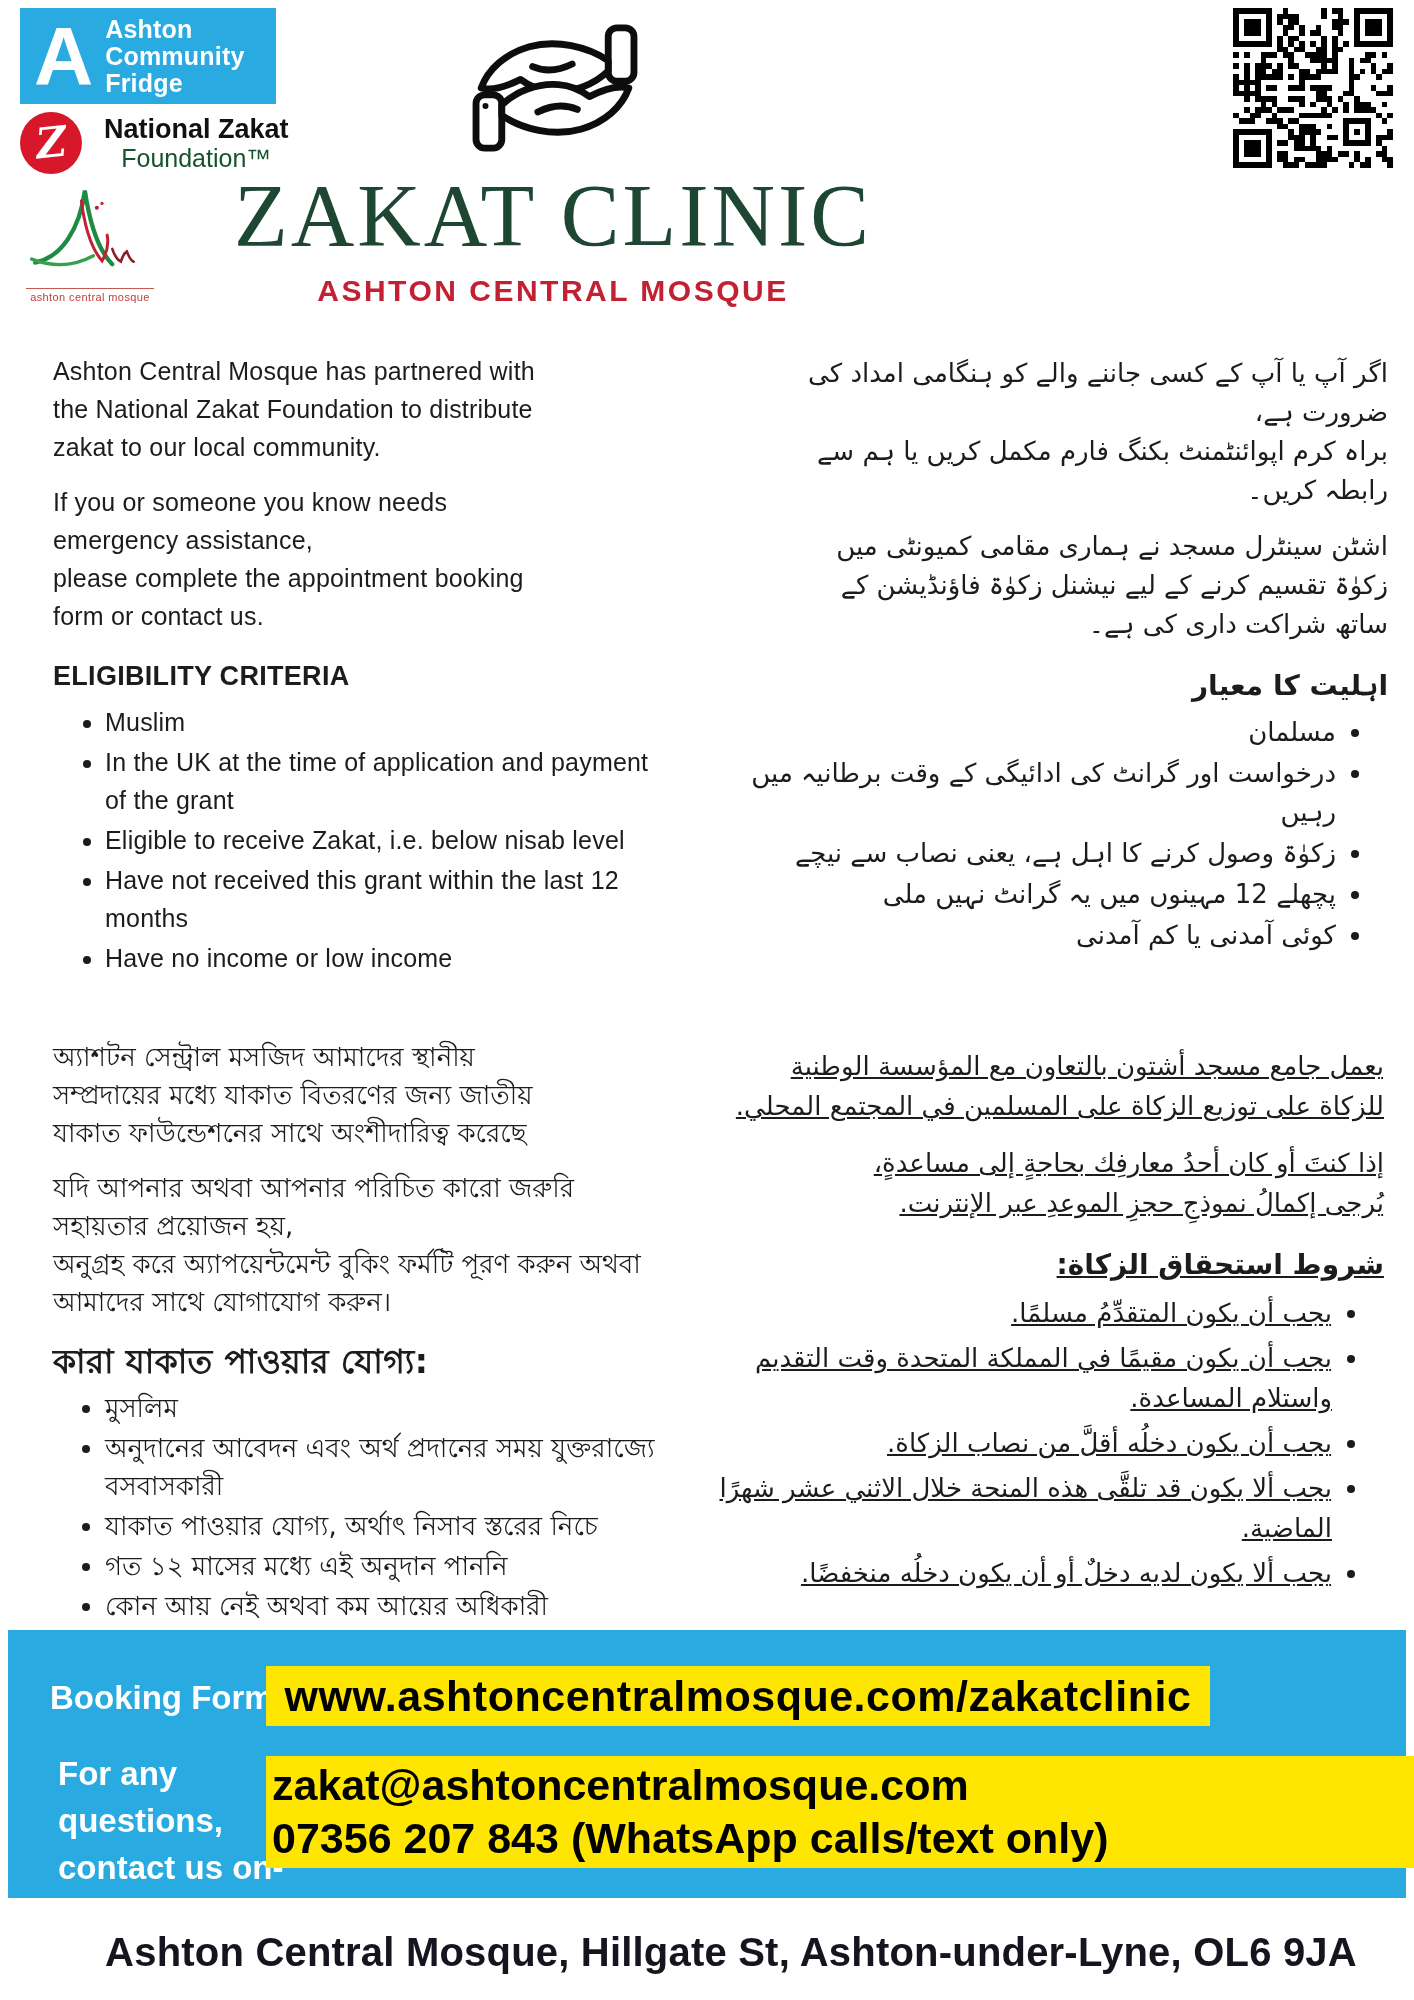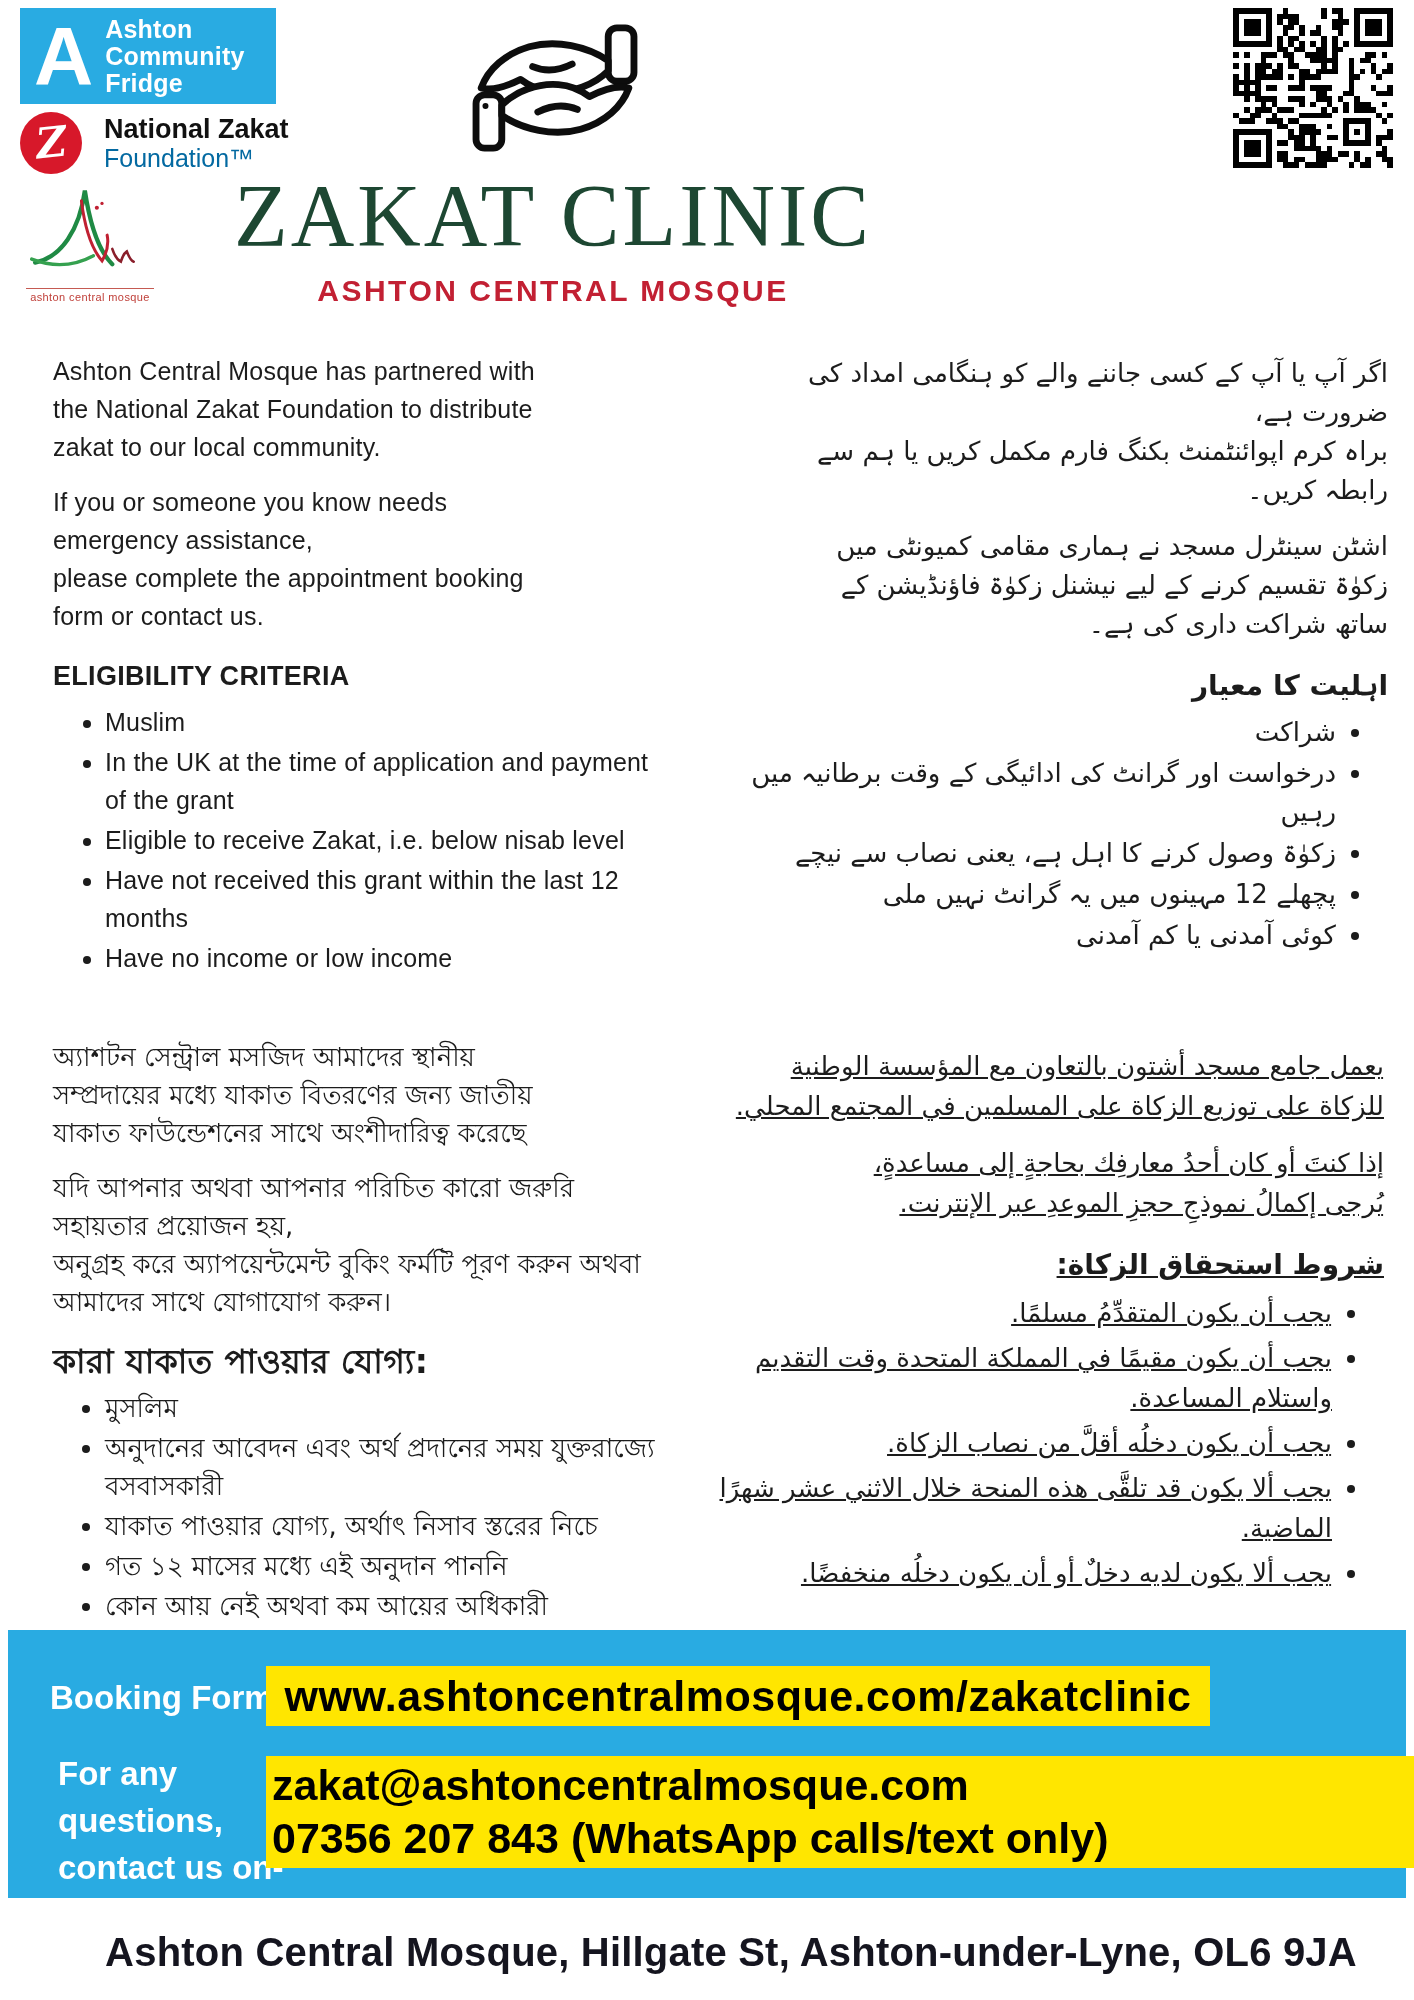--- a/index.html
+++ b/index.html
@@ -16,21 +16,21 @@
   .acf-letter { color:#fff; font-size:82px; font-weight:800; line-height:80px; margin-right:12px; }
   .acf-text { color:#fff; font-weight:700; font-size:25px; line-height:27px; letter-spacing:.2px; }
 
   .nzf-logo { left:20px; top:112px; display:flex; align-items:center; }
   .nzf-circle { width:62px; height:62px; border-radius:50%; background:#D7182A;
     display:flex; align-items:center; justify-content:center; }
   .nzf-z { color:#fff; font-family:"DejaVu Serif", serif; font-style:italic; font-weight:bold;
     font-size:42px; line-height:1; transform:rotate(-6deg); }
   .nzf-text { margin-left:22px; }
   .nzf-line1 { font-weight:700; font-size:27px; color:#111; line-height:30px; }
-  .nzf-line2 { font-weight:400; font-size:25px; color:#0369a1; line-height:28px; }
+  .nzf-line2 { font-weight:400; font-size:25px; color:#14532d; line-height:28px;text-align:center; }
 
   .acm-logo { left:26px; top:178px; width:128px; text-align:center; }
   .acm-caption { margin-top:2px; border-top:1.5px solid #c55a52; color:#c0403a;
     font-size:11px; letter-spacing:.4px; padding-top:2px; white-space:nowrap; }
 
   
   .hands { left:452px; top:2px; }
   .title-block { left:205px; top:170px; width:696px; text-align:center; }
   .main-title { margin:0; font-family:"Liberation Serif", serif; font-weight:500;
     font-size:88px; line-height:92px; letter-spacing:3px; color:#1D4732; white-space:nowrap; }
@@ -453,21 +453,21 @@
   <div class="abs col rtl col-ur" dir="rtl">
     <p>اگر آپ یا آپ کے کسی جاننے والے کو ہنگامی امداد کی
 ضرورت ہے،
 براہ کرم اپوائنٹمنٹ بکنگ فارم مکمل کریں یا ہم سے
 رابطہ کریں۔</p>
     <p>اشٹن سینٹرل مسجد نے ہماری مقامی کمیونٹی میں
 زکوٰۃ تقسیم کرنے کے لیے نیشنل زکوٰۃ فاؤنڈیشن کے
 ساتھ شراکت داری کی ہے۔</p>
     <div class="crit-title rtl-h">اہلیت کا معیار</div>
     <ul>
-      <li>شراکت</li>
+      <li>مسلمان</li>
       <li>درخواست اور گرانٹ کی ادائیگی کے وقت برطانیہ میں رہیں</li>
       <li>زکوٰۃ وصول کرنے کا اہل ہے، یعنی نصاب سے نیچے</li>
       <li>پچھلے 12 مہینوں میں یہ گرانٹ نہیں ملی</li>
       <li>کوئی آمدنی یا کم آمدنی</li>
     </ul>
   </div>
 
   <div class="abs col col-bn">
     <p>অ্যাশটন সেন্ট্রাল মসজিদ আমাদের স্থানীয়
 সম্প্রদায়ের মধ্যে যাকাত বিতরণের জন্য জাতীয়

